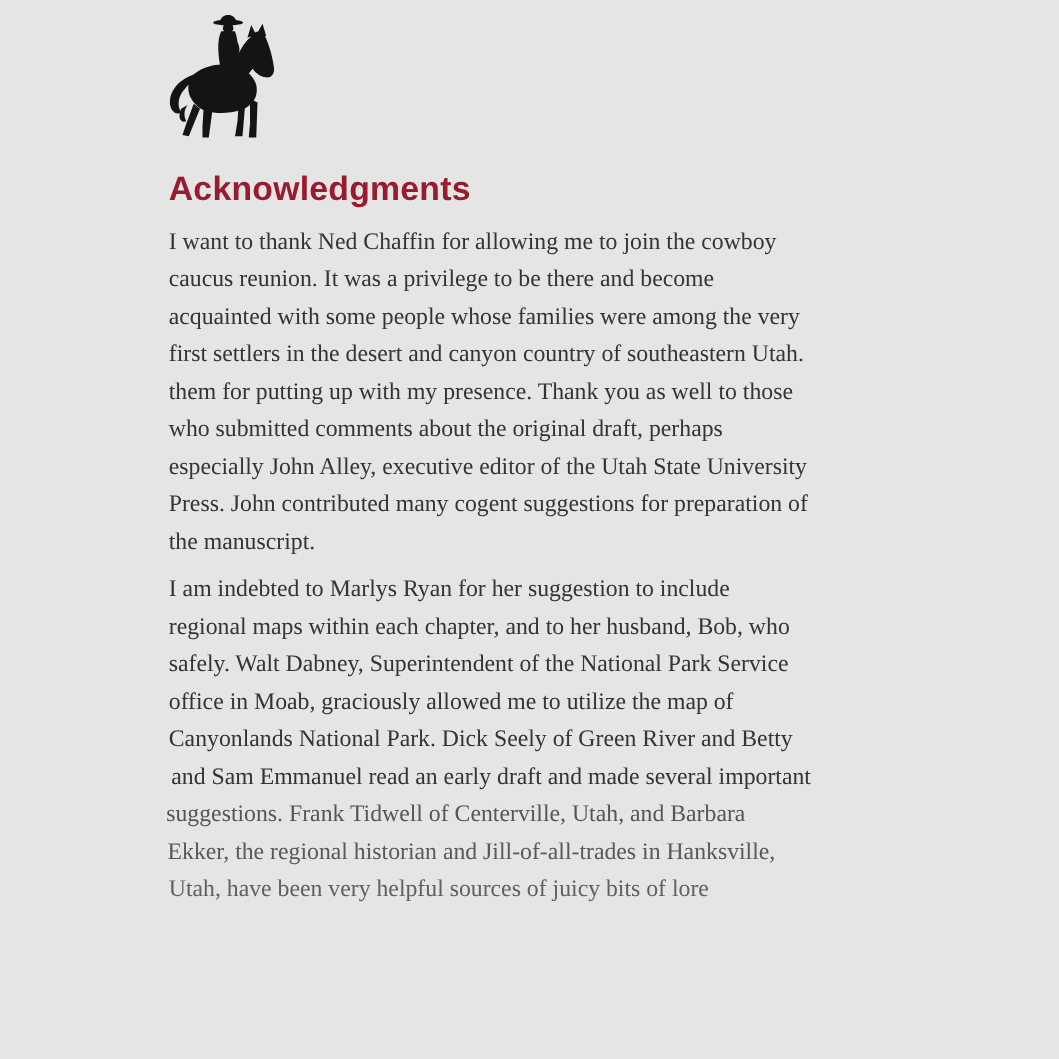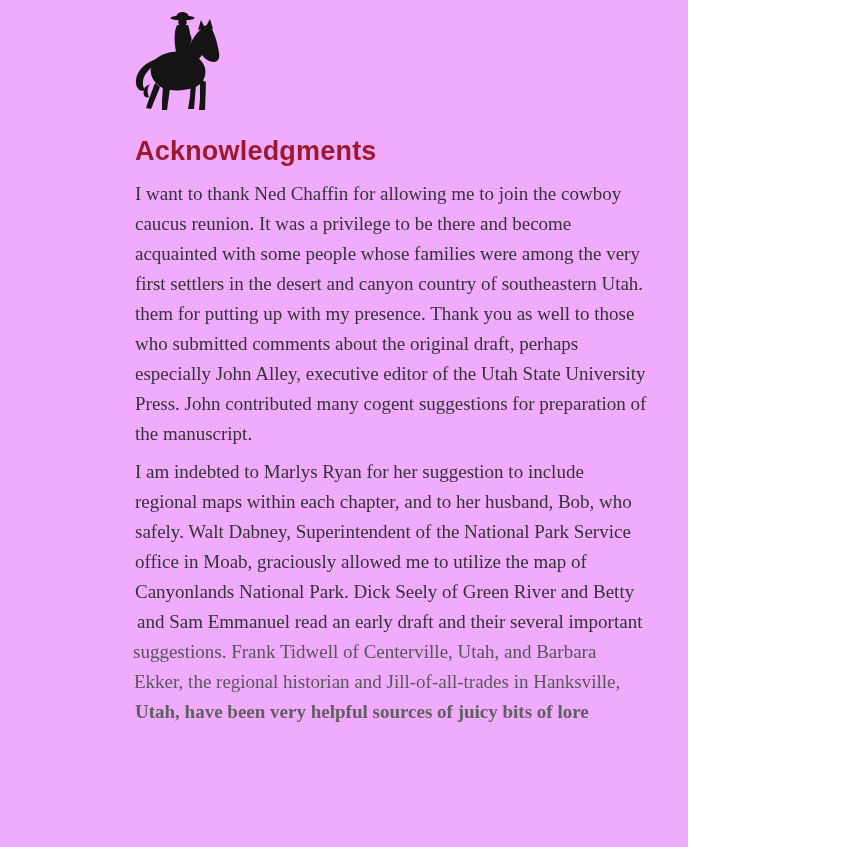--- a/index.html
+++ b/index.html
@@ -8,24 +8,24 @@
     background: #ffffff;
   }
   body {
     width: 847px;
     height: 847px;
     overflow: hidden;
     font-family: "Liberation Serif", serif;
   }
   .page {
     box-sizing: border-box;
-    width: 688px;
+    width: 847px;
     height: 847px;
     padding: 7px 0 0 135px;
-    background: #f0abfc;
+    background: #e5e5e5;
   }
   .logo {
     width: 90px;
     height: 108px;
     margin-left: -2px;
   }
   .logo svg { display: block; }
   .page-title {
     font-family: "Liberation Sans", sans-serif;
     font-size: 27px;
@@ -39,21 +39,21 @@
     font-size: 19px;
     line-height: 30px;
     color: #343434;
     width: 586px;
   }
   .para + .para { margin-top: 8px; }
   .line { white-space: pre; }
   
   .fade-a { color: #565656; margin-left: -2px; }
   .fade-b { color: #595959; margin-left: -1px; }
-  .fade-c { color: #606060; font-weight: bold; }
+  .fade-c { color: #606060; }
   .shift-r { margin-left: 2px; }
 </style>
 </head>
 <body>
 
 <div class="page">
 
   <div class="logo">
     <svg viewBox="0 0 90 108" width="90" height="108" xmlns="http://www.w3.org/2000/svg">
       <g fill="#141414">
@@ -102,19 +102,19 @@
     <div class="line">Press. John contributed many cogent suggestions for preparation of</div>
     <div class="line">the manuscript.</div>
   </div>
 
   <div class="para">
     <div class="line">I am indebted to Marlys Ryan for her suggestion to include</div>
     <div class="line">regional maps within each chapter, and to her husband, Bob, who</div>
     <div class="line">safely. Walt Dabney, Superintendent of the National Park Service</div>
     <div class="line">office in Moab, graciously allowed me to utilize the map of</div>
     <div class="line">Canyonlands National Park. Dick Seely of Green River and Betty</div>
-    <div class="line shift-r">and Sam Emmanuel read an early draft and their several important</div>
+    <div class="line shift-r">and Sam Emmanuel read an early draft and made several important</div>
     <div class="line fade-a">suggestions. Frank Tidwell of Centerville, Utah, and Barbara</div>
     <div class="line fade-b">Ekker, the regional historian and Jill-of-all-trades in Hanksville,</div>
     <div class="line fade-c">Utah, have been very helpful sources of juicy bits of lore</div>
   </div>
 
 </div>
 
 </body></html>

